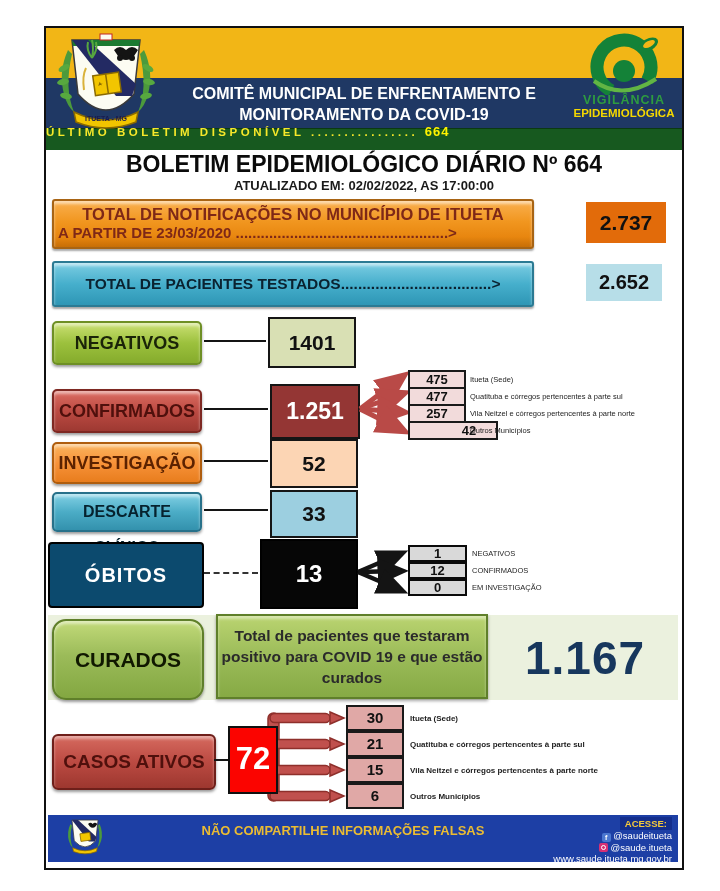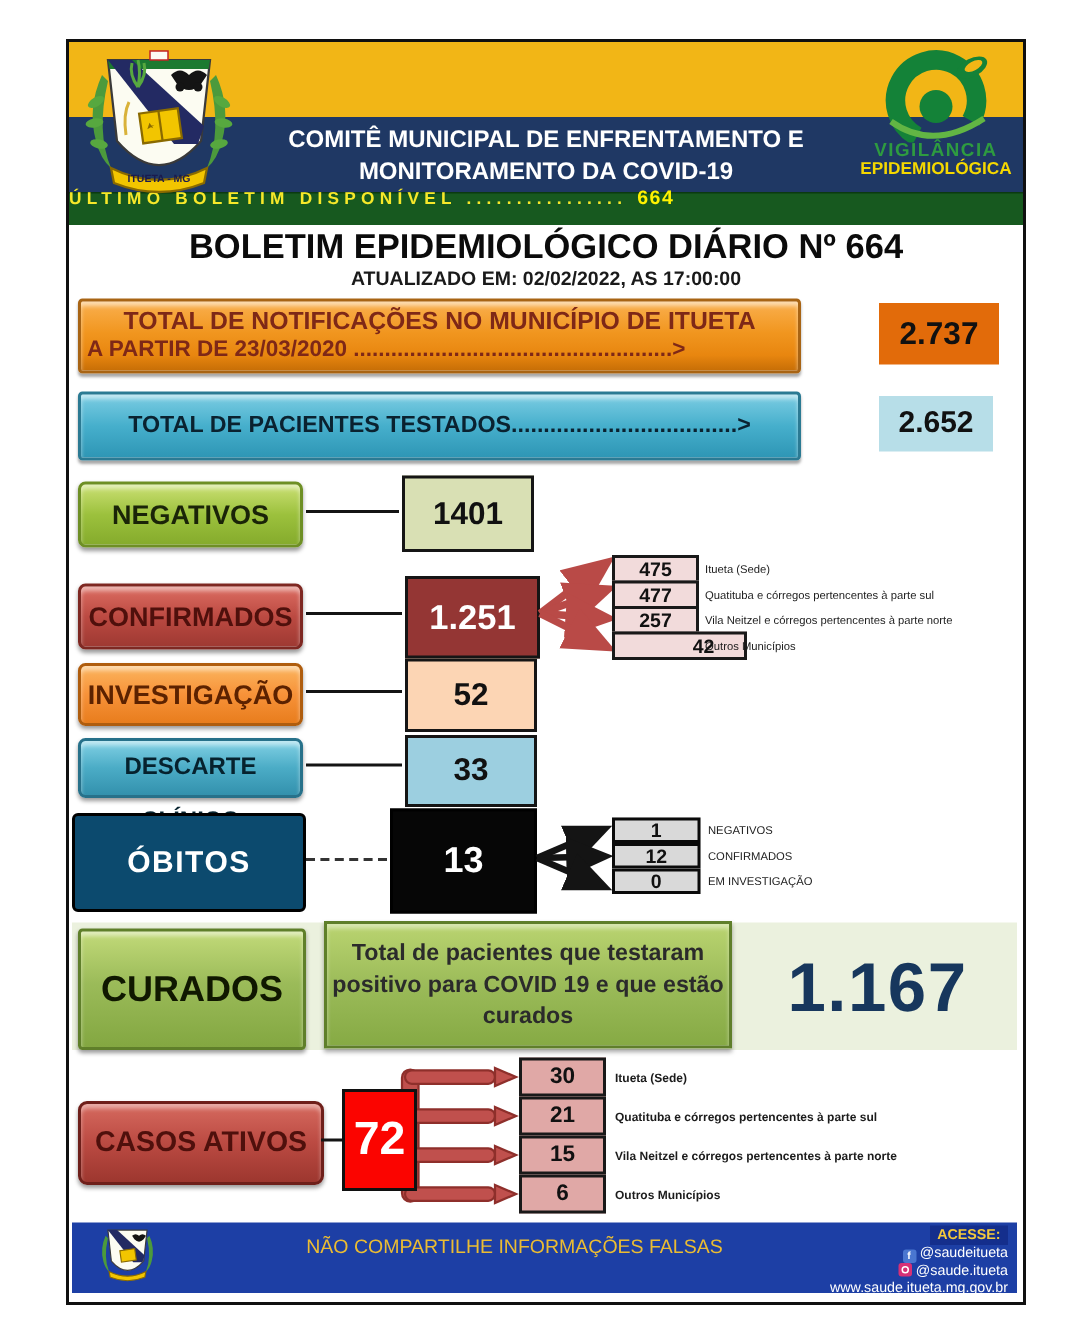--- a/index.html
+++ b/index.html
@@ -79,43 +79,43 @@
   .cell{border:2px solid #191919;background:#F2DBDB;font-weight:bold;color:#111;
         text-align:center;font-size:13px;}
   .cell.gray{background:#D9D9D9;border:2.5px solid #0a0a0a;}
   .cell.pink{background:#E0A8A6;font-size:15px;}
   .tlab{color:#1c1c1c;display:flex;align-items:center;}
   .tlab-s{font-size:7.5px;}
   .tlab-m{font-size:8px;font-weight:bold;}
 
   
   .cur-strip{left:2px;top:587px;width:630px;height:85px;background:#EBF1DE;}
-  .cur-box{left:6px;top:591px;width:148px;height:77px;border:2px solid #5F7F2A;border-radius:3px;
+  .cur-box{left:6px;top:591px;width:148px;height:77px;border:2px solid #5F7F2A;border-radius:14px;
       background:linear-gradient(180deg,#C2DA79 0%,#9BBB59 45%,#83A741 100%);
-      color:#101800;font-size:24px;font-weight:bold;text-align:center;line-height:77px;
+      color:#101800;font-size:21px;font-weight:bold;text-align:center;line-height:77px;
       box-shadow:inset 0 3px 3px rgba(255,255,255,.5),0 2px 3px rgba(0,0,0,.4);}
   .cur-desc{left:170px;top:586px;width:268px;height:81px;border:2px solid #5F7F2A;
       background:linear-gradient(180deg,#BAD470 0%,#9BBB59 50%,#86AA44 100%);
       color:#2b2b2b;font-size:15.5px;font-weight:bold;text-align:center;line-height:21px;
       box-shadow:inset 0 3px 3px rgba(255,255,255,.45),0 2px 3px rgba(0,0,0,.35);}
   .cur-val{left:448px;top:590px;width:182px;height:80px;color:#17375D;font-size:46px;
       font-weight:bold;text-align:center;line-height:80px;letter-spacing:1px;}
 
   
   .ca-box{left:6px;top:706px;width:160px;height:52px;border:2px solid #6E1F1A;border-radius:6px;
       background:linear-gradient(180deg,#D66A5F 0%,#BB4A42 50%,#9D372F 100%);
       color:#4F100C;font-size:19px;font-weight:bold;text-align:center;line-height:52px;
       box-shadow:inset 0 3px 3px rgba(255,255,255,.45),0 2px 3px rgba(0,0,0,.4);}
   .ca-val{left:182px;top:698px;width:46px;height:64px;background:#FB0400;border:2.5px solid #101010;
       color:#fff;font-size:31px;font-weight:bold;text-align:center;line-height:62px;}
 
   
   .footer{left:2px;top:787px;width:630px;height:47px;background:#1D3FA5;}
   .foot-warn{position:absolute;left:130px;right:170px;top:0;height:30px;display:flex;
-      align-items:center;justify-content:center;color:#EBBC32;font-weight:normal;font-size:13px;}
+      align-items:center;justify-content:center;color:#EBBC32;font-weight:bold;font-size:13px;}
   .foot-right{position:absolute;right:6px;top:2px;width:170px;text-align:right;
       color:#fff;font-size:9.5px;line-height:11px;}
   .acesse{display:inline-block;background:#142E8C;color:#F5C93B;font-weight:bold;
       font-size:9.5px;padding:1px 5px;}
   .icon-sq{display:inline-block;width:9px;height:9px;border-radius:2px;vertical-align:-1px;
       text-align:center;line-height:9px;font-size:7px;color:#fff;font-weight:bold;}
   .fb{background:#4A76D0;}
   .ig{background:#D63076;position:relative;}
   .ig::after{content:"";position:absolute;left:2px;top:2px;width:3px;height:3px;
       border:1px solid #fff;border-radius:50%;}

